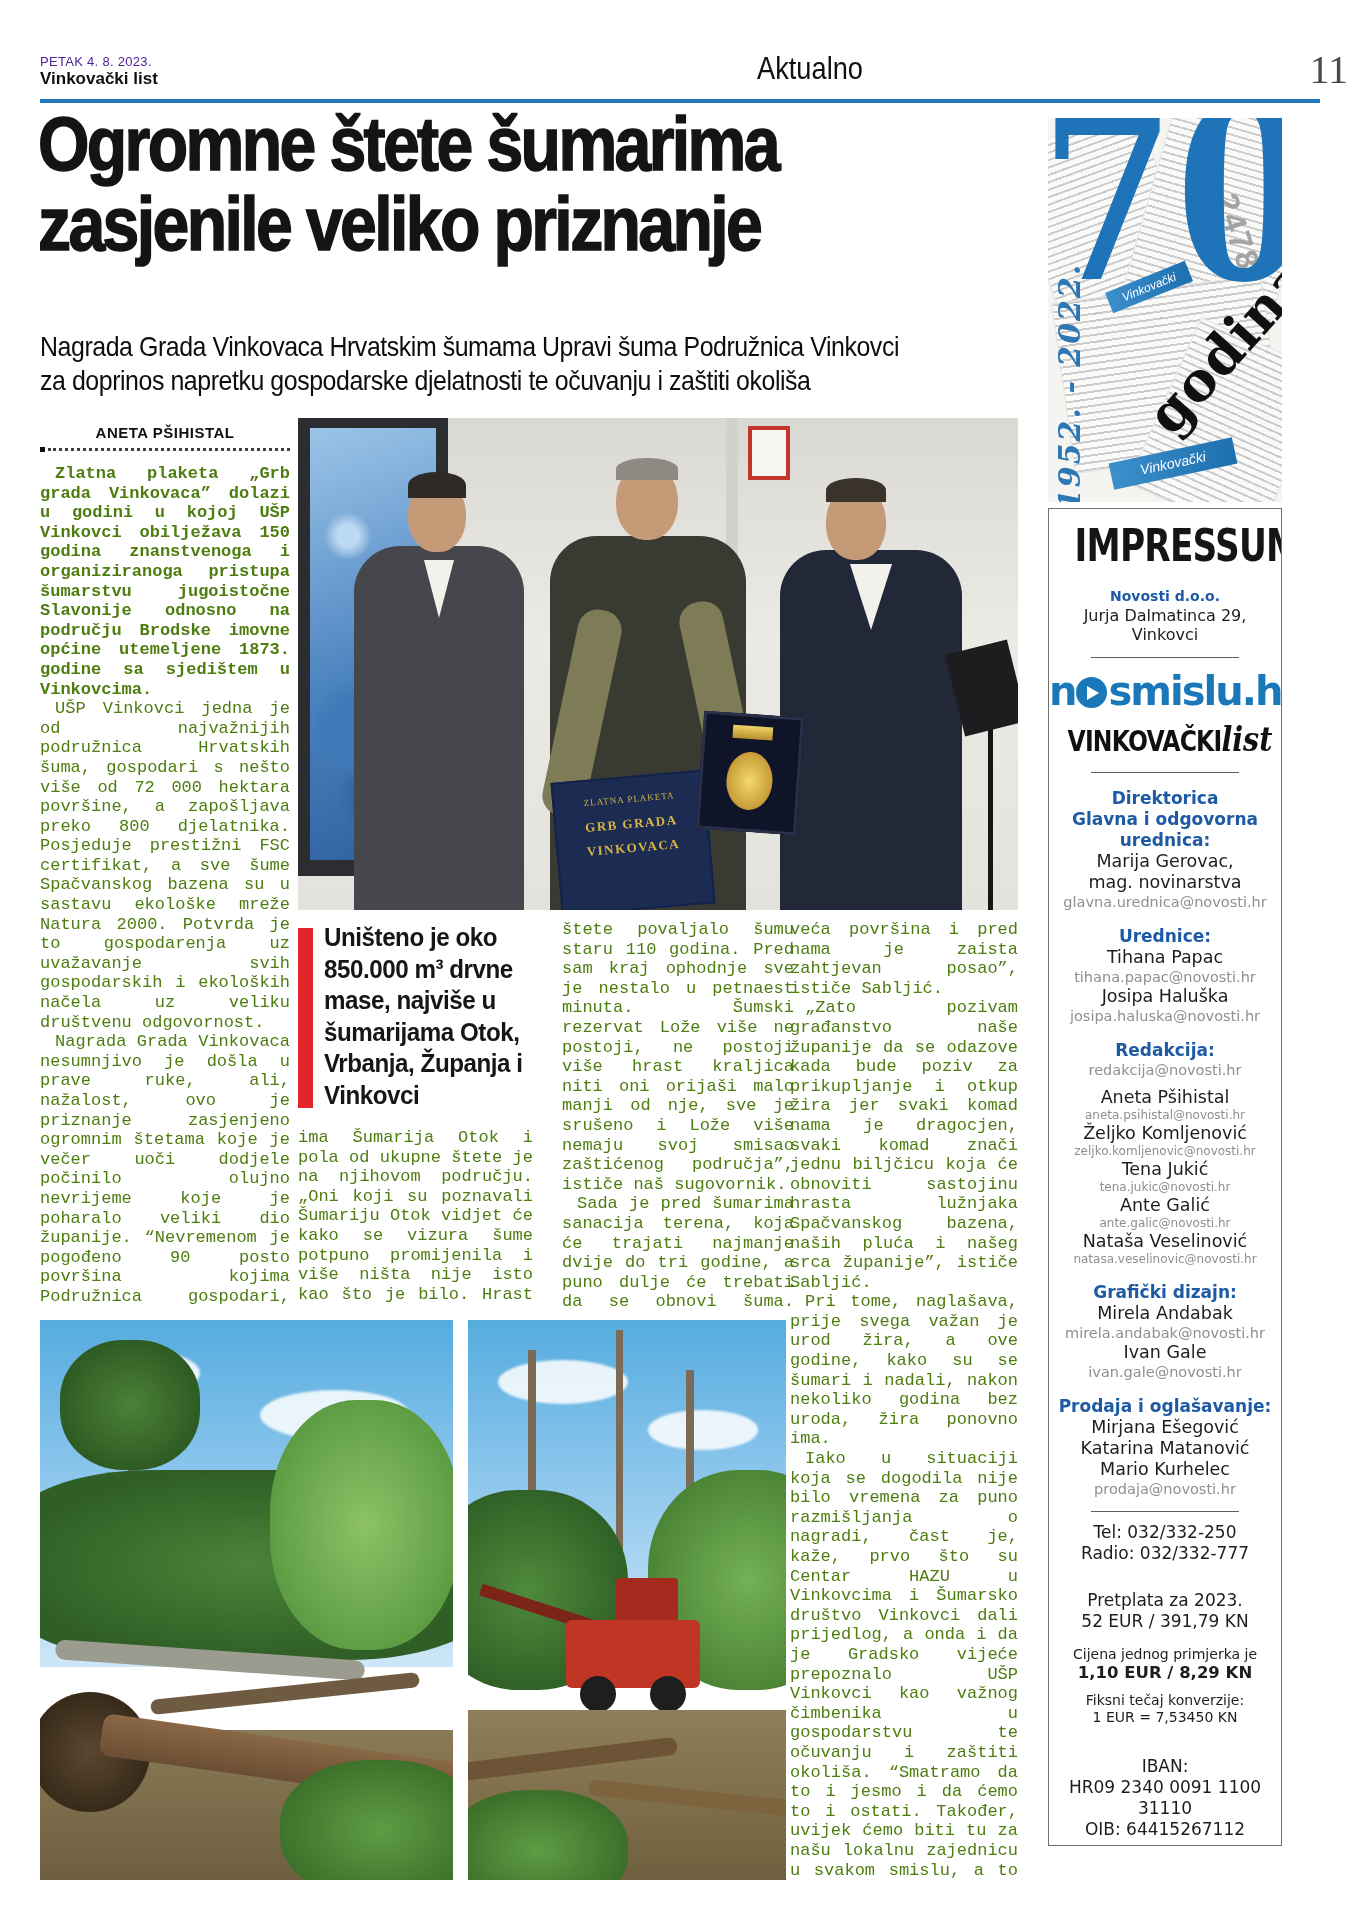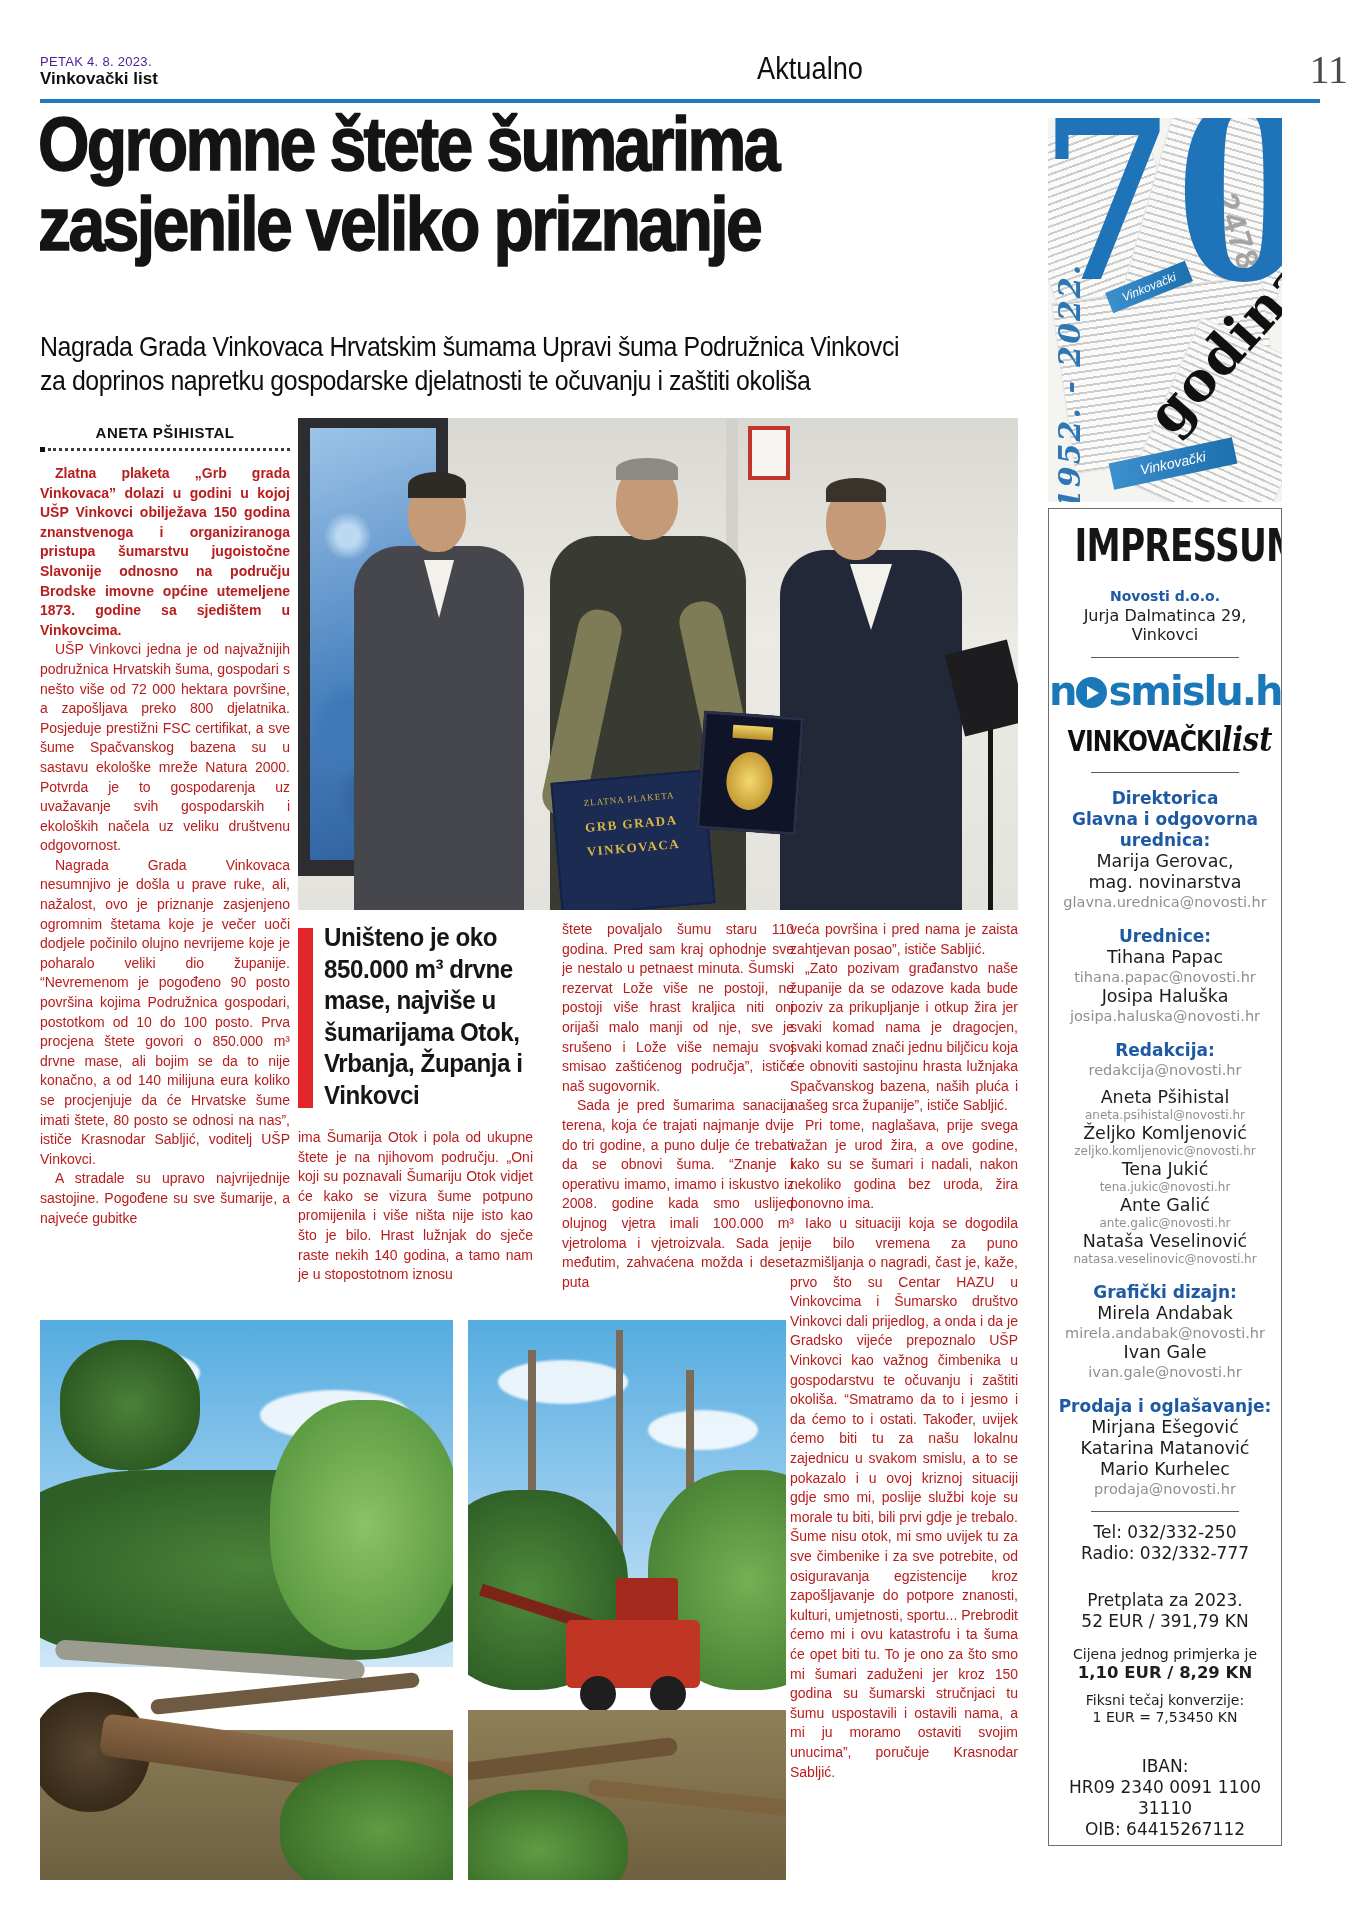--- a/index.html
+++ b/index.html
@@ -22,21 +22,21 @@
             font-weight:700;font-size:76px;line-height:80px;color:#141414;letter-spacing:-3px;
             -webkit-text-stroke:1.5px #141414;}
   .subhead{left:40px;top:330px;width:1160px;transform:scaleX(.89);transform-origin:left top;
            font-size:28px;line-height:34px;color:#0e0e0e;letter-spacing:-.5px;}
   .byline{left:40px;top:424px;width:250px;text-align:center;font-size:15px;font-weight:700;
           color:#111;letter-spacing:.5px;}
   .dotrule{left:48px;top:448px;width:242px;border-top:3px dotted #3c3c3c;}
   .dotsq{left:40px;top:447px;width:5px;height:5px;background:#111;}
 
   
-  .bodycol{font-family:Liberation Sans, sans-serif;font-size:14px;line-height:19.6px;color:#b91c1c;
+  .bodycol{font-family:Liberation Mono, monospace;font-size:17px;line-height:19.6px;color:#4d7c0f;
            text-align:justify;overflow:hidden;}
   .bodycol p{margin:0;text-indent:15px;}
   .bodycol p.noind{text-indent:0;}
   .bodycol p.lead{font-weight:700;text-indent:15px;}
 
   
   .quote-bar{left:298px;top:928px;width:15px;height:180px;background:#e2252b;}
   .quote-text{left:324px;top:922px;width:232px;transform:scaleX(.93);transform-origin:left top;
               font-weight:700;font-size:26px;line-height:31.5px;color:#161616;letter-spacing:-.5px;}
 

